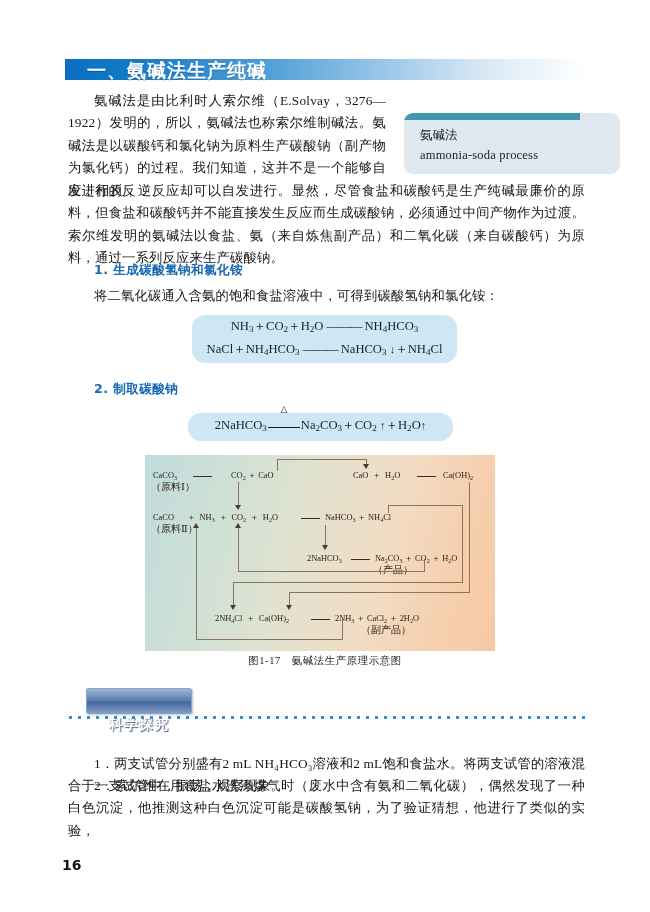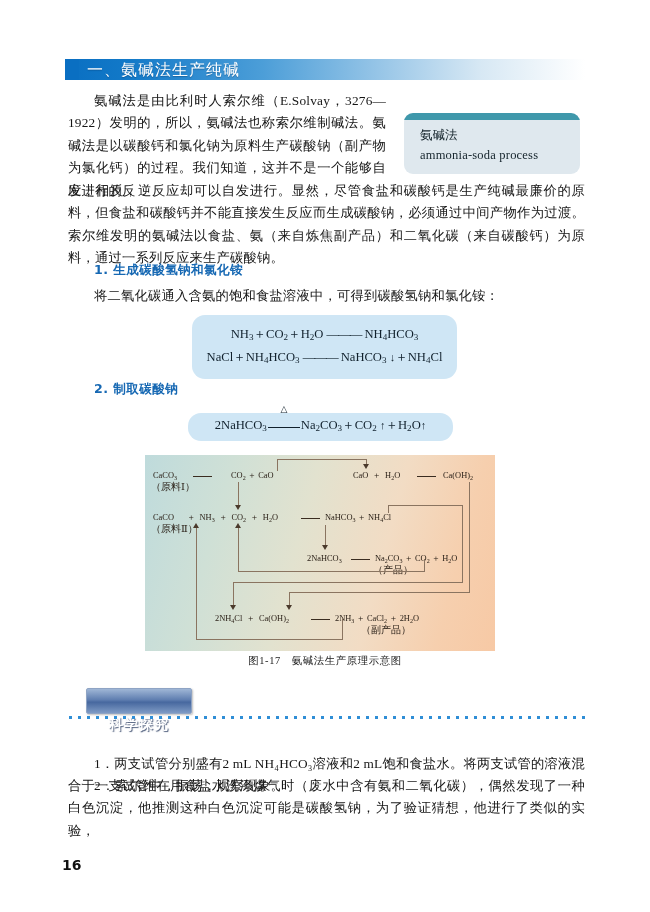--- a/index.html
+++ b/index.html
@@ -19,21 +19,21 @@
     background:linear-gradient(to right,#0a6fc2 0%,#1279c8 12%,#4c9ed8 38%,#9cc8e8 62%,#d7e8f4 80%,#ffffff 100%);
     border-radius:1px;
   }
   .sec-head-accent{
     position:absolute;left:0;top:0;width:14px;height:21px;
     background:#0a6fc2;
   }
   .sec-head-text{
     position:absolute;left:22px;top:1px;
     font-family:"DejaVu Sans","Liberation Sans",sans-serif;
-    font-weight:normal;font-size:16px;color:#ffffff;
+    font-weight:bold;font-size:19px;color:#ffffff;
     letter-spacing:1px;line-height:20px;
     text-shadow:0 1px 1px rgba(0,40,80,.35);
   }
 
   
   .para{
     position:absolute;
     font-size:13.3px;line-height:22.4px;
     text-align:justify;
     color:#161616;
@@ -44,20 +44,21 @@
   .p1b{left:68px;top:180px;width:517px;}
   .p-exp1{left:68px;top:729px;width:517px;margin-top:24px;}
   .p-exp2{left:68px;top:775px;width:517px;}
 
   
   .gloss{
     position:absolute;left:404px;top:113px;width:176px;height:61px;
     background:#dfe8ee;
     border-radius:9px;
     overflow:hidden;
+    padding-left:40px;
   }
   .gloss-bar{
     position:absolute;left:0;top:0;width:176px;height:7px;
     background:#3f98ab;
   }
   .gloss-cn{
     position:absolute;left:16px;top:14px;
     font-size:12.5px;color:#14232b;
   }
   .gloss-en{
@@ -78,21 +79,21 @@
   .sh2{left:94px;top:381px;}
 
   
   .eqbox{
     position:absolute;
     background:#cfe6f5;
     border-radius:13px;
     display:flex;flex-direction:column;
     align-items:center;justify-content:center;
   }
-  .eqbox1{left:192px;top:315px;width:265px;height:64px;}
+  .eqbox1{left:192px;top:315px;width:265px;height:48px;}
   .eqbox2{left:188px;top:413px;width:265px;height:28px;}
   .eqline{
     font-size:12.6px;color:#10202c;
     font-family:"Liberation Serif","DejaVu Serif",serif;
     white-space:nowrap;line-height:20px;
   }
   sub{font-size:.72em;vertical-align:-0.25em;}
   .rxn{letter-spacing:0;}
   .arrow-dn{font-size:11px;}
   .arrow-up{font-size:11px;}

